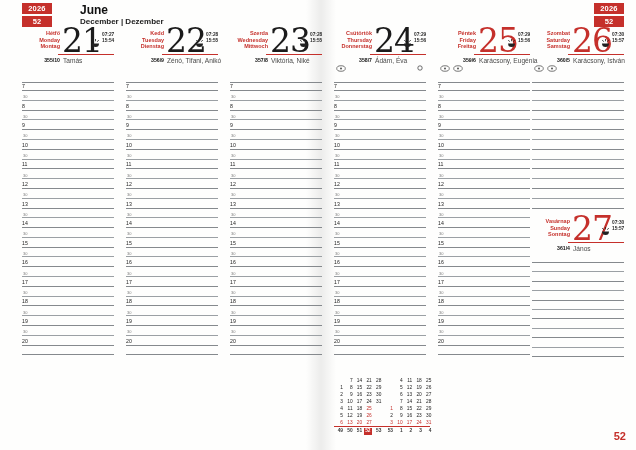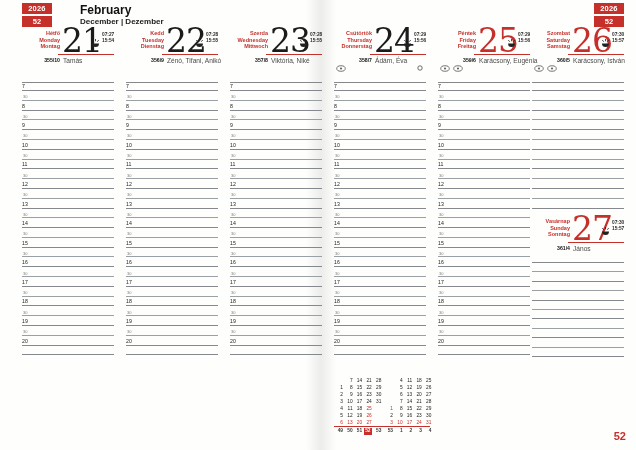--- a/index.html
+++ b/index.html
@@ -34,21 +34,21 @@
   .gutter{position:absolute;left:306px;top:0;width:30px;height:450px;
           background:linear-gradient(to right,rgba(0,0,0,0),rgba(0,0,0,0.07) 50%,rgba(0,0,0,0));}
 </style>
 </head>
 <body>
 
 <div id="spread">
 
   <div class="tab" style="left:22px;top:3px;">2026</div>
   <div class="tab" style="left:22px;top:15.5px;">52</div>
-  <div class="month-title">February</div>
+  <div class="month-title">June</div>
   <div class="month-subtitle">December | Dezember</div>
 
   <div class="tab" style="left:594px;top:3px;">2026</div>
   <div class="tab" style="left:594px;top:15.5px;">52</div>
 
   <div class="gutter"></div>
 
   <div id="columns">
       <div class="wk-stack" style="left:22px;top:30px;">
         <div>Hétfő</div>

